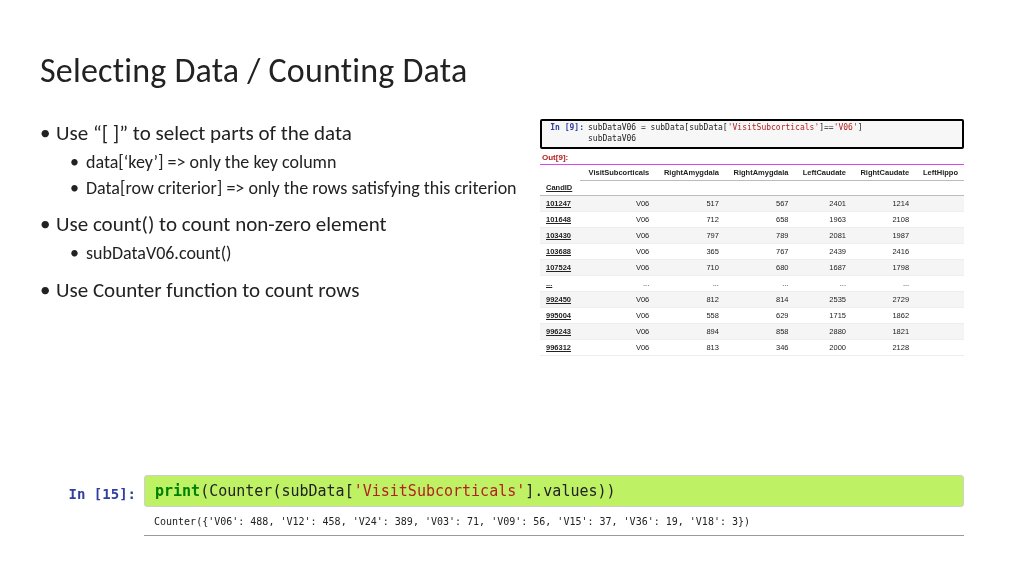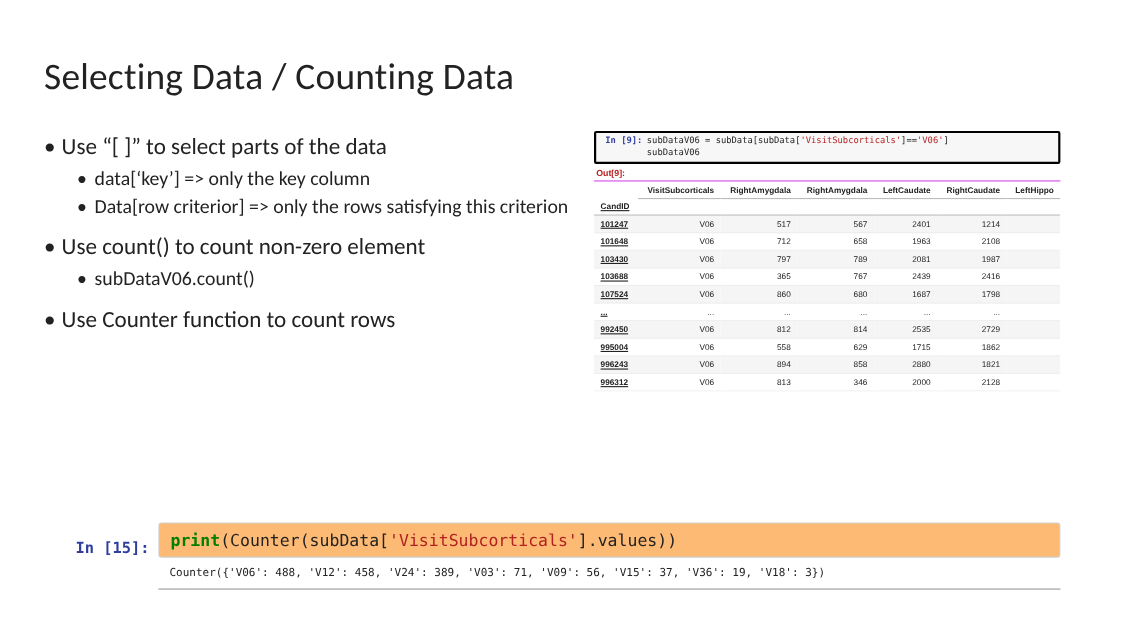--- a/index.html
+++ b/index.html
@@ -24,23 +24,23 @@
   
   .df-wrap { overflow: hidden; border-top: 1px solid #d946ef; margin-top: 2px; }
   table.df { border-collapse: collapse; font-family: "Helvetica Neue", Arial, sans-serif; font-size: 7.5px; width: 100%; }
   table.df th, table.df td { padding: 3px 6px; text-align: right; border-bottom: 1px solid #eee; white-space: nowrap; }
   table.df th { font-weight: bold; border-bottom: 1px solid #bbb; }
   table.df th:first-child, table.df td:first-child { text-align: left; font-weight: bold; text-decoration: underline; }
   table.df tbody tr:nth-child(odd) td { background: #f5f5f5; }
   table.df thead tr:first-child th:first-child { border-bottom: none; }
   
   .big-cell { position: absolute; left: 60px; right: 60px; bottom: 40px; font-family: Menlo, Consolas, monospace; font-size: 15px; }
-  .big-cell .in-row { display: flex; align-items: flex-end; }
+  .big-cell .in-row { display: flex; align-items: center; }
   .big-cell .prm { color: #303f9f; font-weight: bold; width: 84px; text-align: right; padding-right: 8px; padding-top: 6px; font-size: 14px; }
-  .big-cell .code-box { flex: 1; background: #fdba74; border: 1px solid #cfcfcf; border-radius: 3px; padding: 6px 10px; }
+  .big-cell .code-box { flex: 1; background: #bef264; border: 1px solid #cfcfcf; border-radius: 3px; padding: 6px 10px; }
   .big-cell .out-box { margin-left: 84px; padding: 8px 10px 6px 10px; border-bottom: 1px solid #999; font-size: 10px; line-height: 1.4; }
   .py-kw { color: #008000; font-weight: bold; }
   .py-str { color: #b22222; }
 </style>
 </head>
 <body>
 
 <div class="slide">
   <h1 class="title">Selecting Data / Counting Data</h1>
 
@@ -126,21 +126,21 @@
                 <td>V06</td>
                 <td>365</td>
                 <td>767</td>
                 <td>2439</td>
                 <td>2416</td>
                 <td></td>
               </tr>
               <tr>
                 <td>107524</td>
                 <td>V06</td>
-                <td>860</td>
+                <td>710</td>
                 <td>680</td>
                 <td>1687</td>
                 <td>1798</td>
                 <td></td>
               </tr>
               <tr>
                 <td>...</td>
                 <td>...</td>
                 <td>...</td>
                 <td>...</td>

